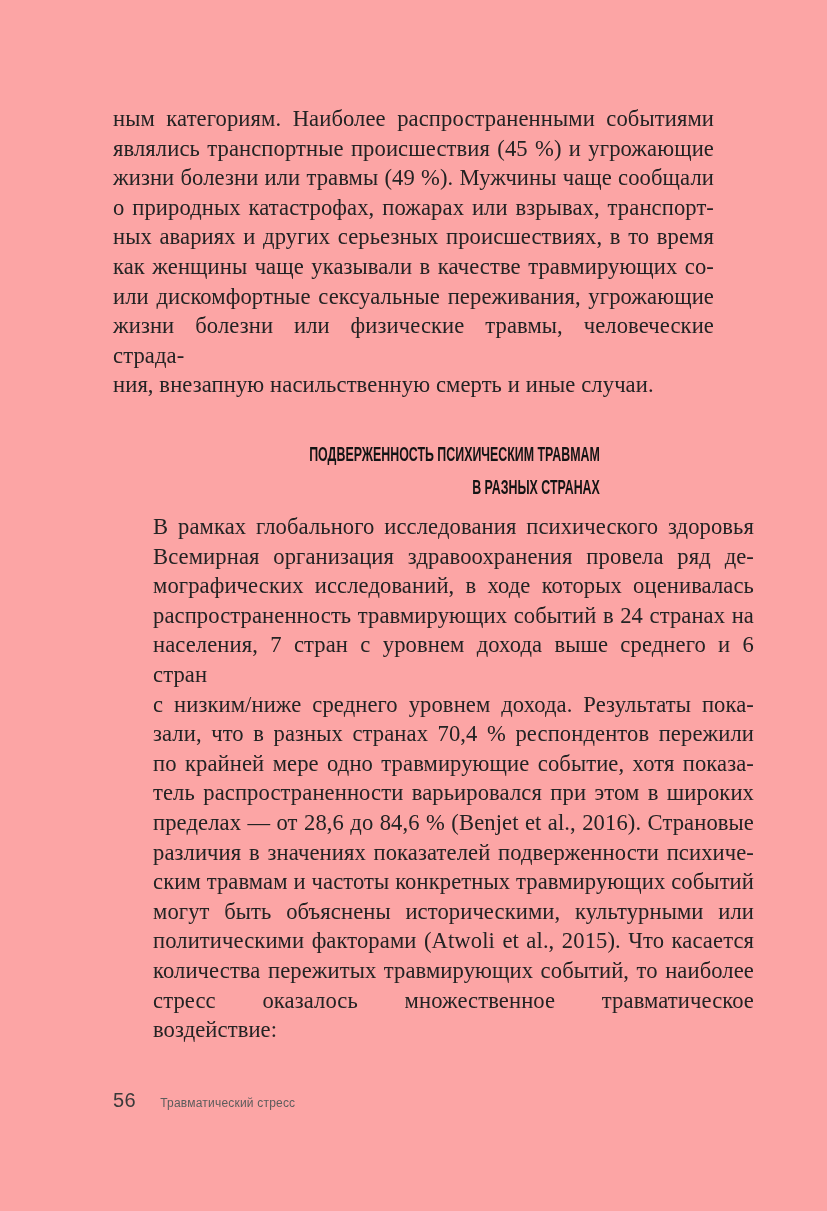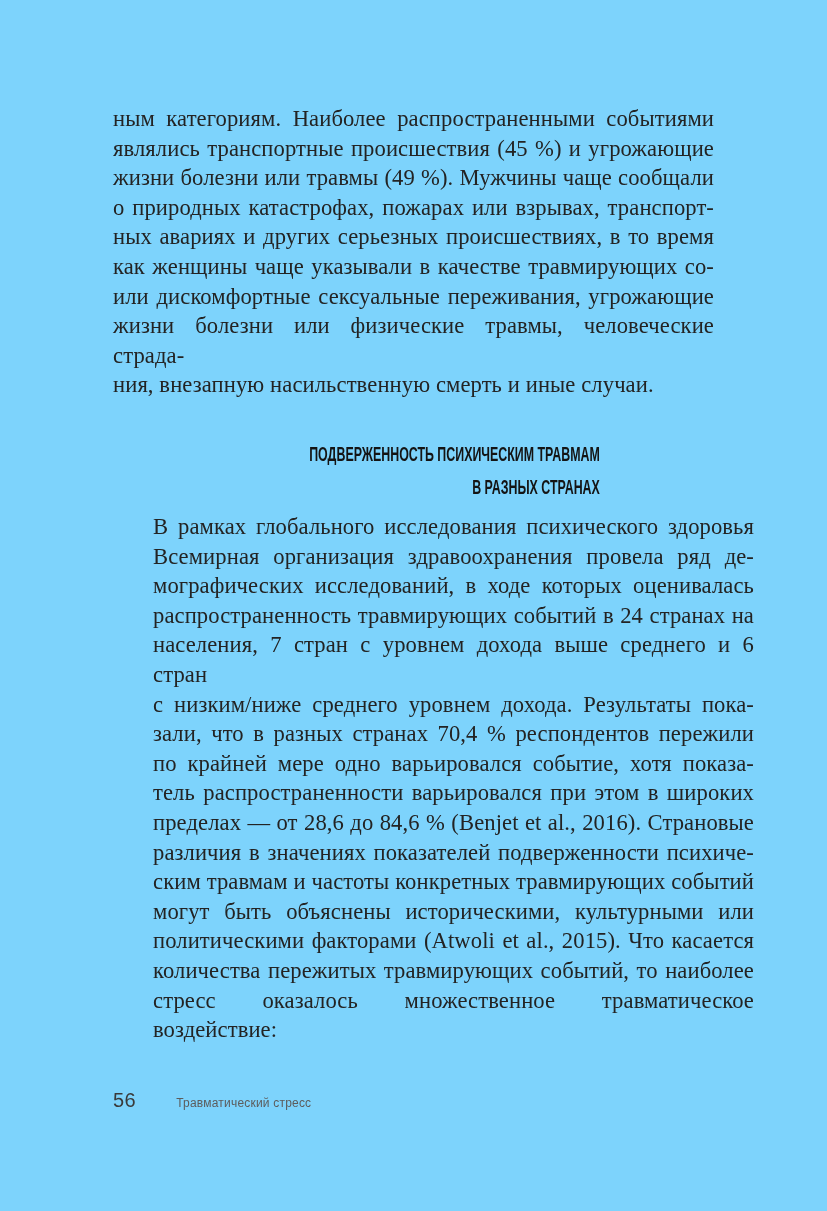--- a/index.html
+++ b/index.html
@@ -6,21 +6,21 @@
   html, body {
     margin: 0;
     padding: 0;
     background: #e8e8e8;
   }
   .page {
     position: relative;
     width: 827px;
     height: 1211px;
     margin: 0 auto;
-    background: #7dd3fc;
+    background: #fca5a5;
     overflow: hidden;
     font-family: "Liberation Serif", "DejaVu Serif", serif;
   }
   .text-col {
     position: absolute;
     left: 113px;
     width: 601px;
   }
   .body-para {
     font-size: 22.6px;
@@ -60,21 +60,20 @@
   }
 
   .footer {
     position: absolute;
     left: 113px;
     top: 1089px;
     width: 601px;
     display: flex;
     align-items: baseline;
     font-family: "Liberation Sans", "DejaVu Sans", sans-serif;
-    gap: 16px;
   }
   .footer .page-number {
     font-size: 20px;
     color: #3a3a3a;
     letter-spacing: 0.5px;
   }
   .footer .running-title {
     font-size: 12px;
     color: #5c5c5c;
     margin-left: 24px;
@@ -104,21 +103,21 @@
   </div>
 
   <div class="text-col body-para para2">
       <div class="tline">В рамках глобального исследования психического здоровья</div>
       <div class="tline">Всемирная организация здравоохранения провела ряд де-</div>
       <div class="tline">мографических исследований, в ходе которых оценивалась</div>
       <div class="tline">распространенность травмирующих событий в 24 странах на</div>
       <div class="tline">населения, 7 стран с уровнем дохода выше среднего и 6 стран</div>
       <div class="tline">с низким/ниже среднего уровнем дохода. Результаты пока-</div>
       <div class="tline">зали, что в разных странах 70,4 % респондентов пережили</div>
-      <div class="tline">по крайней мере одно варьировался событие, хотя показа-</div>
+      <div class="tline">по крайней мере одно травмирующие событие, хотя показа-</div>
       <div class="tline">тель распространенности варьировался при этом в широких</div>
       <div class="tline">пределах — от 28,6 до 84,6 % (Benjet et al., 2016). Страновые</div>
       <div class="tline">различия в значениях показателей подверженности психиче-</div>
       <div class="tline">ским травмам и частоты конкретных травмирующих событий</div>
       <div class="tline">могут быть объяснены историческими, культурными или</div>
       <div class="tline">политическими факторами (Atwoli et al., 2015). Что касается</div>
       <div class="tline">количества пережитых травмирующих событий, то наиболее</div>
       <div class="tline">стресс оказалось множественное травматическое воздействие:</div>
     </div>
 

